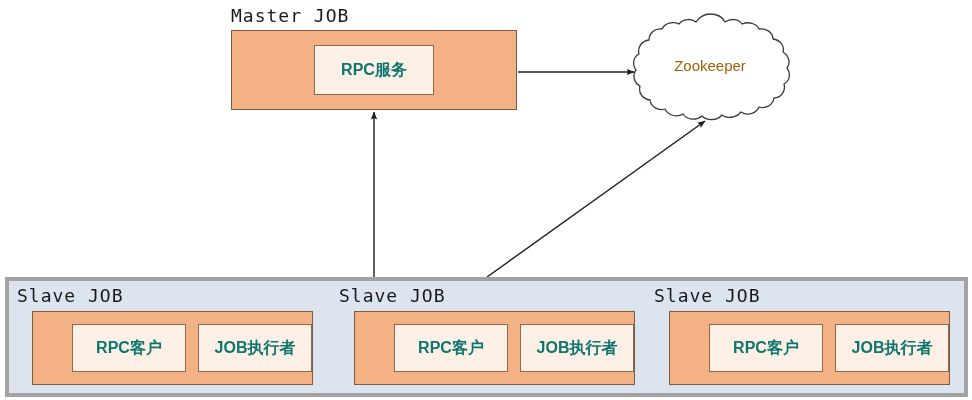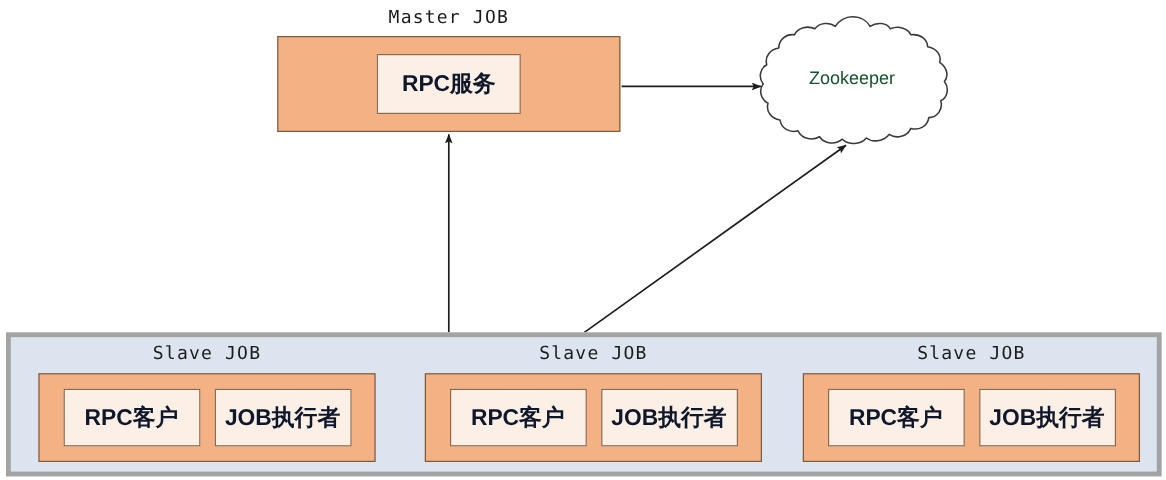--- a/index.html
+++ b/index.html
@@ -25,25 +25,25 @@
     top: 0;
     width: 972px;
     height: 400px;
     pointer-events: none;
   }
 
   
   .group-title {
     position: absolute;
     font-family: "DejaVu Sans Mono", "Liberation Mono", monospace;
-    font-size: 15px;
+    font-size: 18px;
     letter-spacing: 1px;
     color: #1a1a1a;
     white-space: nowrap;
-    text-align: center;
+    text-align: left;
   }
 
   
   #master-title {
     left: 231px;
     top: 5px;
     width: 286px;
   }
   #master-box {
     position: absolute;
@@ -59,22 +59,22 @@
     justify-content: center;
     gap: 12px;
   }
 
   
   .chip {
     box-sizing: border-box;
     background: #fcefe6;
     border: 1px solid #8b6a4e;
     font-weight: bold;
-    font-size: 19px;
-    color: #0f172a;
+    font-size: 16px;
+    color: #0f766e;
     display: flex;
     align-items: center;
     justify-content: center;
     white-space: nowrap;
   }
   #master-box .chip {
     width: 120px;
     height: 50px;
   }
 
@@ -105,21 +105,21 @@
     position: absolute;
     left: 15px;
     top: 30px;
     width: 281px;
     height: 74px;
     box-sizing: border-box;
     background: #f4b183;
     border: 1px solid #7b5c41;
     display: flex;
     align-items: center;
-    justify-content: center;
+    justify-content: flex-end;
     gap: 12px;
   }
   .slave-box .chip {
     width: 114px;
     height: 48px;
   }
 
   
   #zookeeper-cloud {
     position: absolute;
@@ -128,21 +128,21 @@
     width: 168px;
     height: 116px;
   }
   #zookeeper-label {
     position: absolute;
     left: 626px;
     top: 57px;
     width: 168px;
     text-align: center;
     font-size: 15px;
-    color: #14532d;
+    color: #a16207;
     font-family: "Liberation Sans", sans-serif;
   }
 </style>
 </head>
 <body>
 
 <div id="diagram">
 
   <svg id="connectors" viewBox="0 0 972 400" xmlns="http://www.w3.org/2000/svg">
     <defs>

